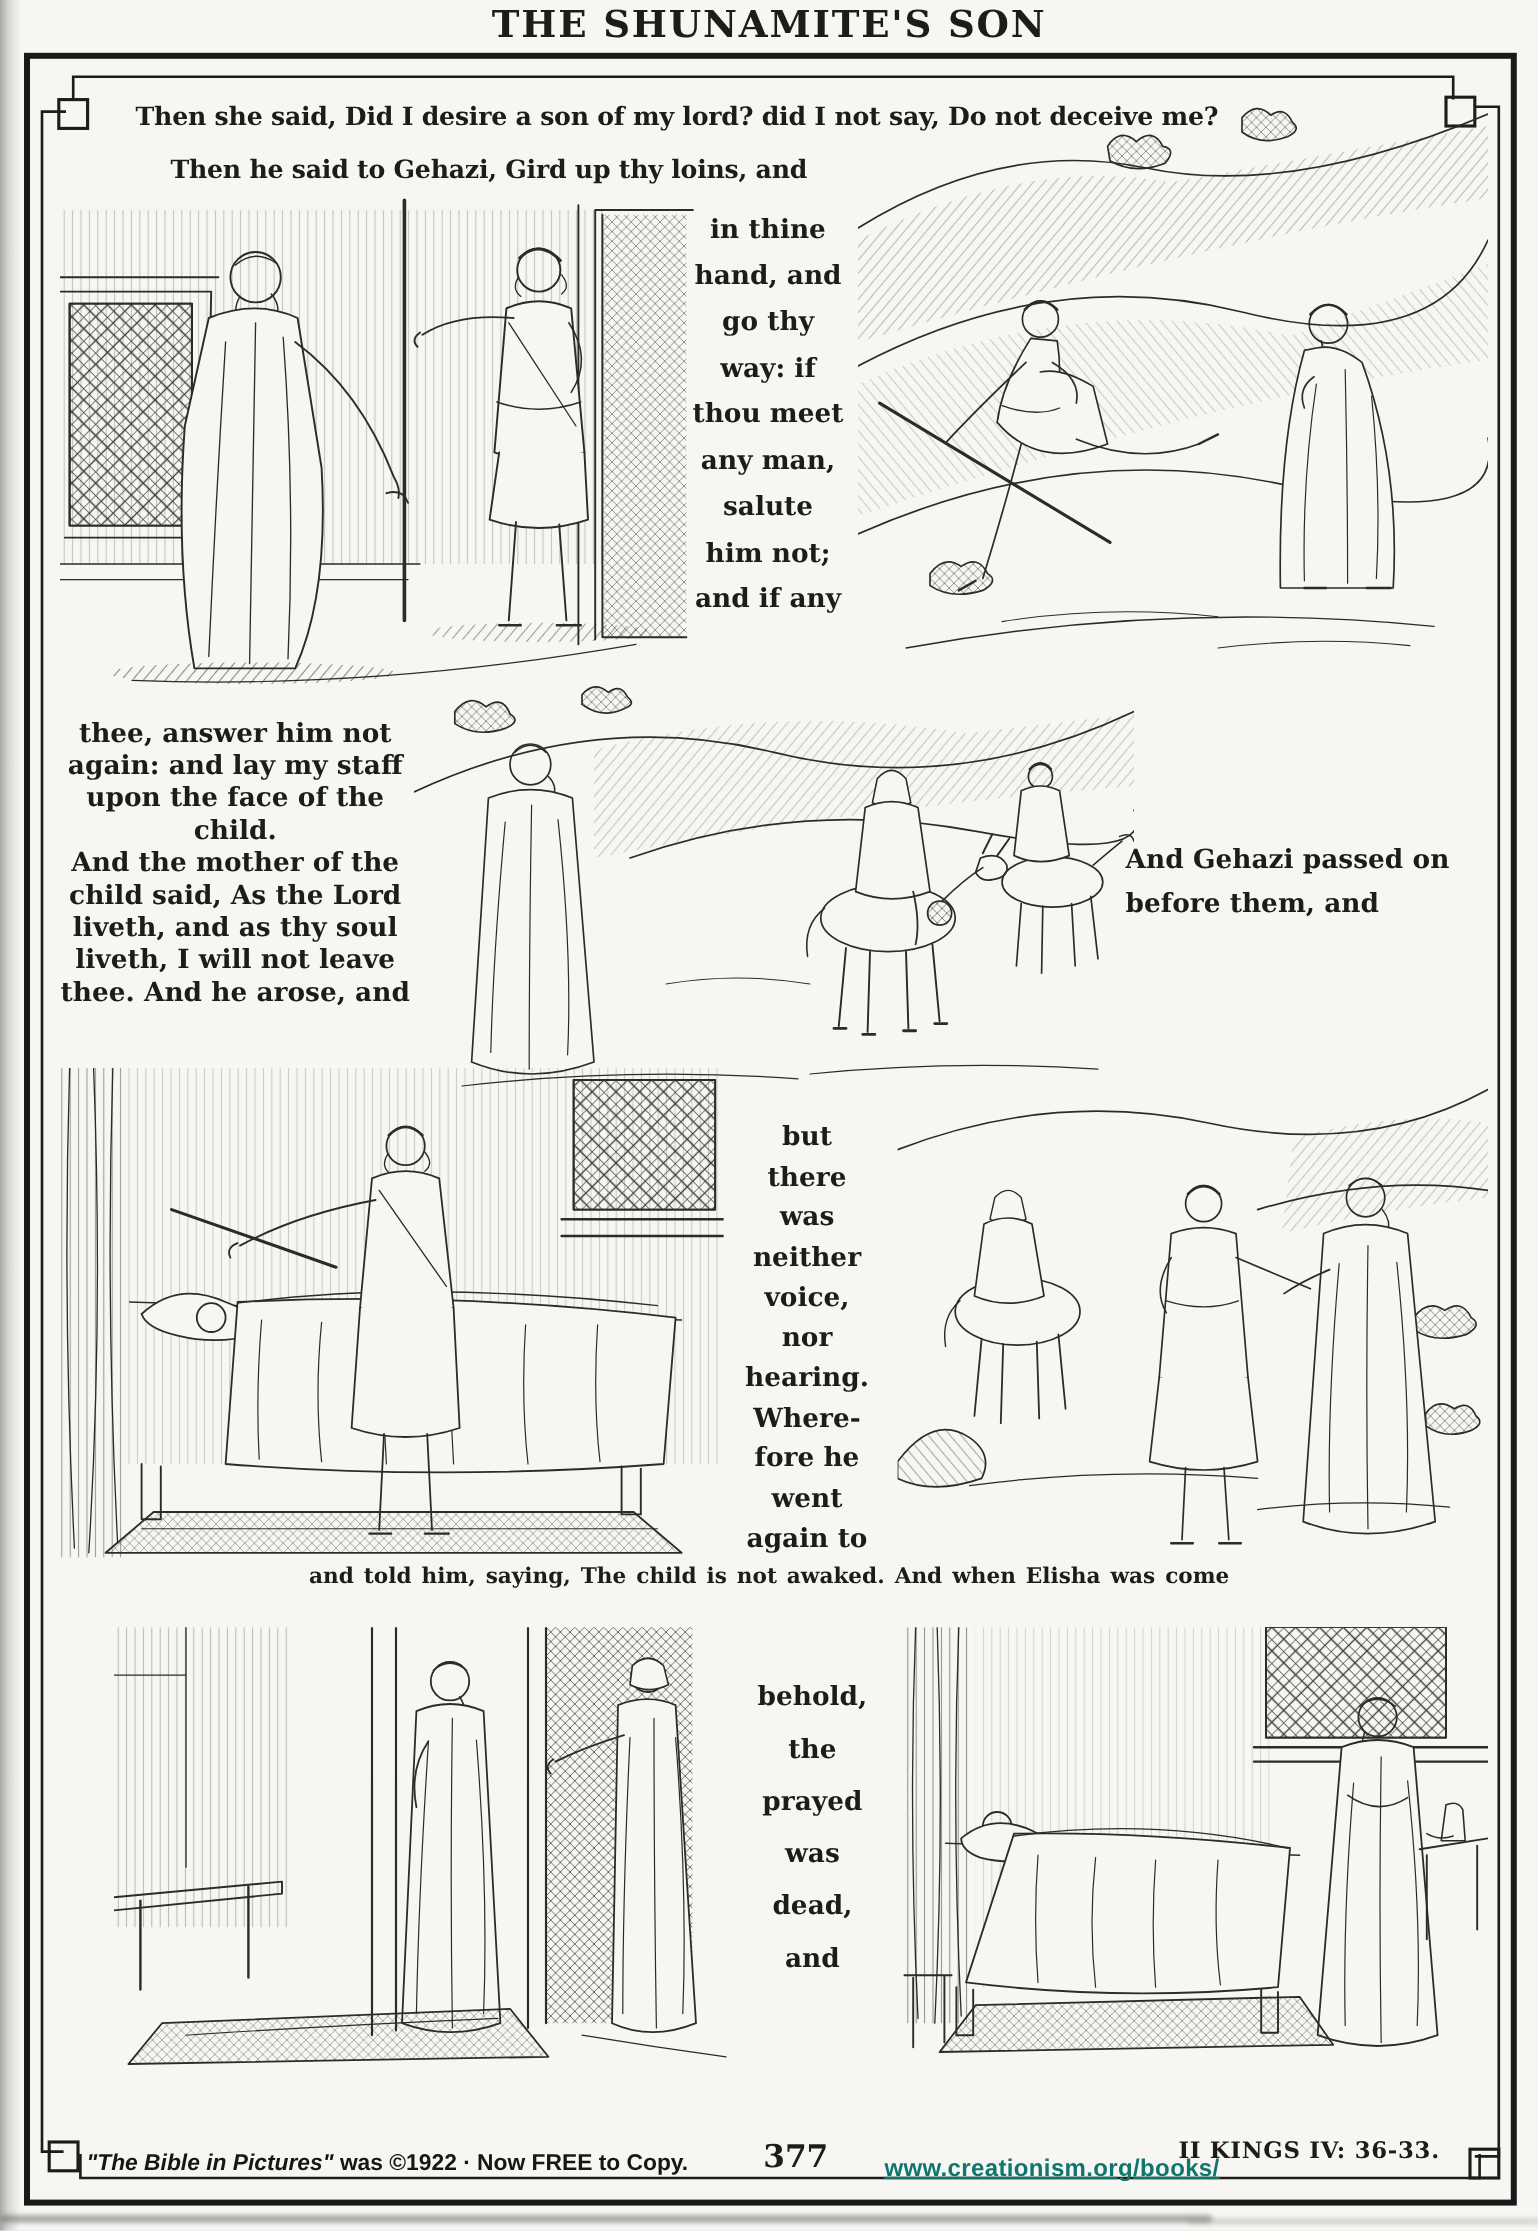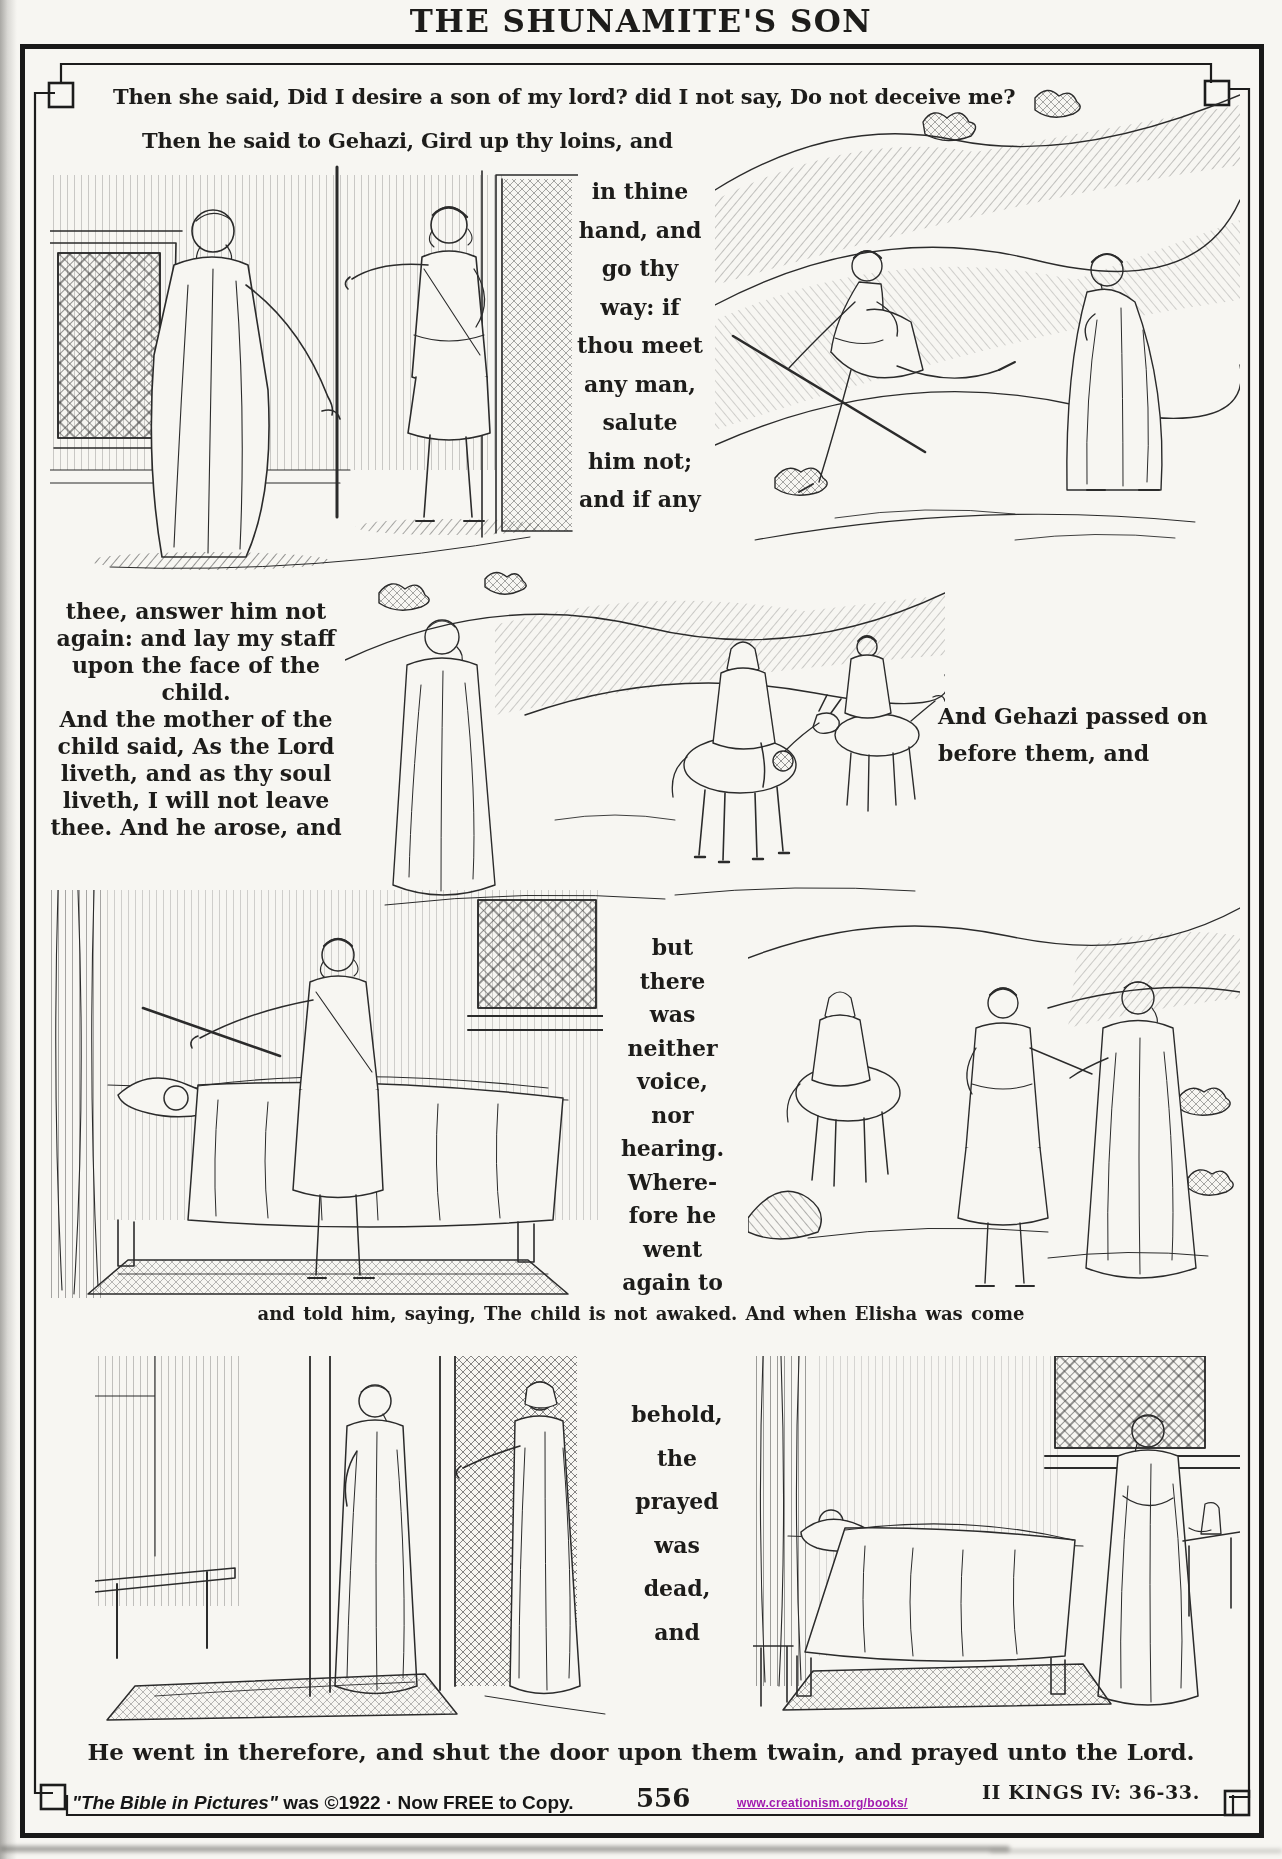--- a/index.html
+++ b/index.html
@@ -22,22 +22,22 @@
   .col-voice{left:600px;top:931px;width:145px;line-height:33.5px;}
   .col-behold{left:607px;top:1393px;width:140px;line-height:43.5px;}
   .blk{font-weight:bold;font-size:22px;}
   .blk-leftmid{left:40px;top:598px;width:312px;line-height:27px;text-align:center;}
   .blk-rightmid{left:938px;top:698px;width:300px;line-height:37px;text-align:left;}
   .line-told{left:0;top:1303px;width:1282px;text-align:center;font-size:18px;font-weight:bold;word-spacing:2px;}
   .line-close{left:0;top:1738px;width:1282px;text-align:center;font-size:23px;font-weight:bold;word-spacing:1px;}
   .footer-left{left:72px;top:1792px;font-family:"Liberation Sans",sans-serif;font-weight:bold;font-size:19px;color:#161616;}
   .footer-left .it{font-style:italic;}
   .footer-num{left:636px;top:1783px;font-size:26px;font-weight:bold;}
-  .footer-url{left:737px;top:1796px;font-family:"Liberation Sans",sans-serif;font-weight:bold;font-size:12px;
-      text-decoration:underline;color:#a21caf;letter-spacing:.3px;cursor:pointer;}
+  .footer-url{left:737px;top:1796px;font-family:"Liberation Sans",sans-serif;font-weight:bold;font-size:20px;
+      text-decoration:underline;color:#0f766e;letter-spacing:.3px;cursor:pointer;}
   .footer-ref{left:982px;top:1781px;font-size:19px;font-weight:bold;letter-spacing:.6px;}
   svg.panel{position:absolute;}
 </style>
 </head>
 <body>
 
 <div class="page">
 
   <div class="abs scan-edge-left"></div>
   <div class="abs scan-smear"></div>
@@ -346,22 +346,21 @@
       <path d="M375 130 Q366 240 368 332 M398 108 Q396 230 398 346 M420 128 Q432 240 428 332" stroke-width="1"></path>
       <path d="M370 140 Q395 158 420 142" stroke-width="1.3"></path>
       <path d="M430 185 L487 176 M436 190 V260 M478 182 V252" stroke-width="1.6"></path>
       <path d="M452 148 q10 -4 14 4 l2 26 h-20 z" fill="#f7f6f2" stroke-width="1.3"></path>
       <path d="M436 172 q10 6 22 2" stroke-width="1.2"></path>
       <path d="M60 315 L330 308 L358 348 L30 354 Z" fill="url(#xh)" fill-opacity=".45"></path>
       <path d="M0 290 H40 M8 292 V350 M34 290 V346" stroke-width="1.6"></path>
     </g>
   </svg>
 
-  <div class="abs line-close serifb">He went in therefore, and shut the door upon them twain, and prayed unto the Lord.</div>
 
   <div class="abs footer-left">
     <span class="it">"The Bible in Pictures"</span><span> was ©1922 · Now FREE to Copy.</span>
   </div>
-  <div class="abs footer-num serifb">556</div>
+  <div class="abs footer-num serifb">377</div>
   <a class="abs footer-url">www.creationism.org/books/</a>
   <div class="abs footer-ref serifb">II KINGS IV: 36-33.</div>
 
 </div>
 
 </body></html>

